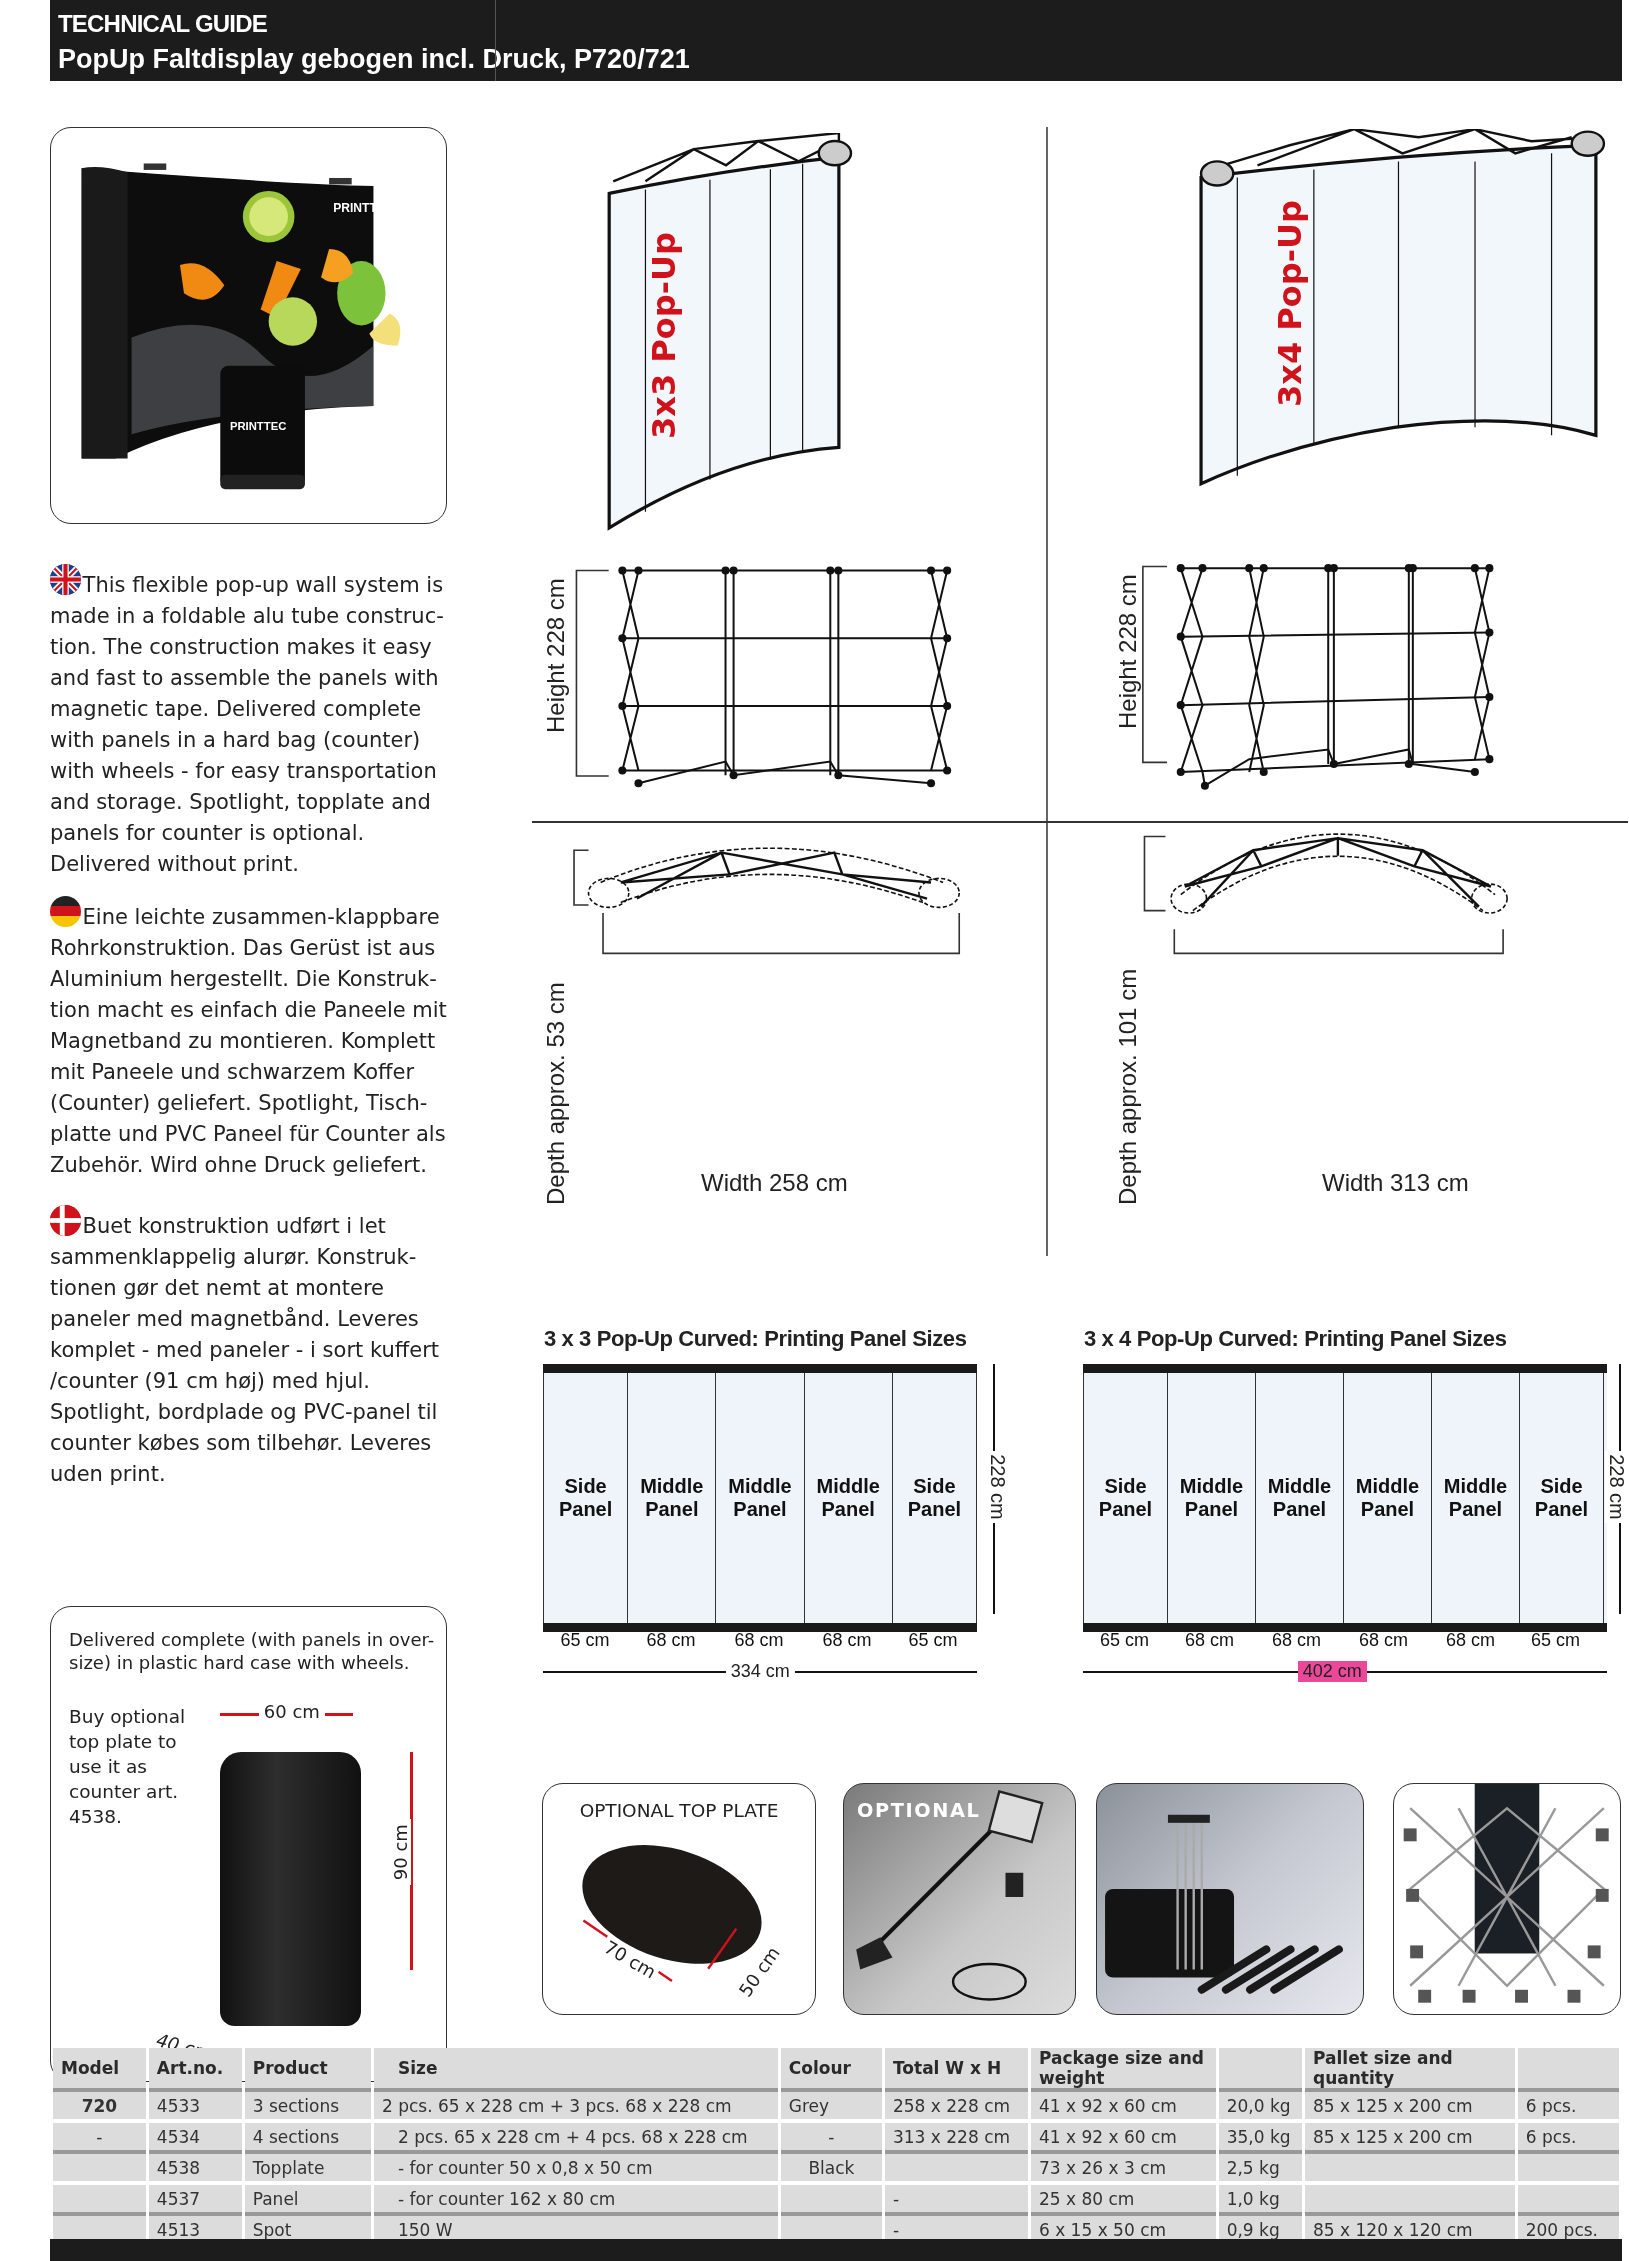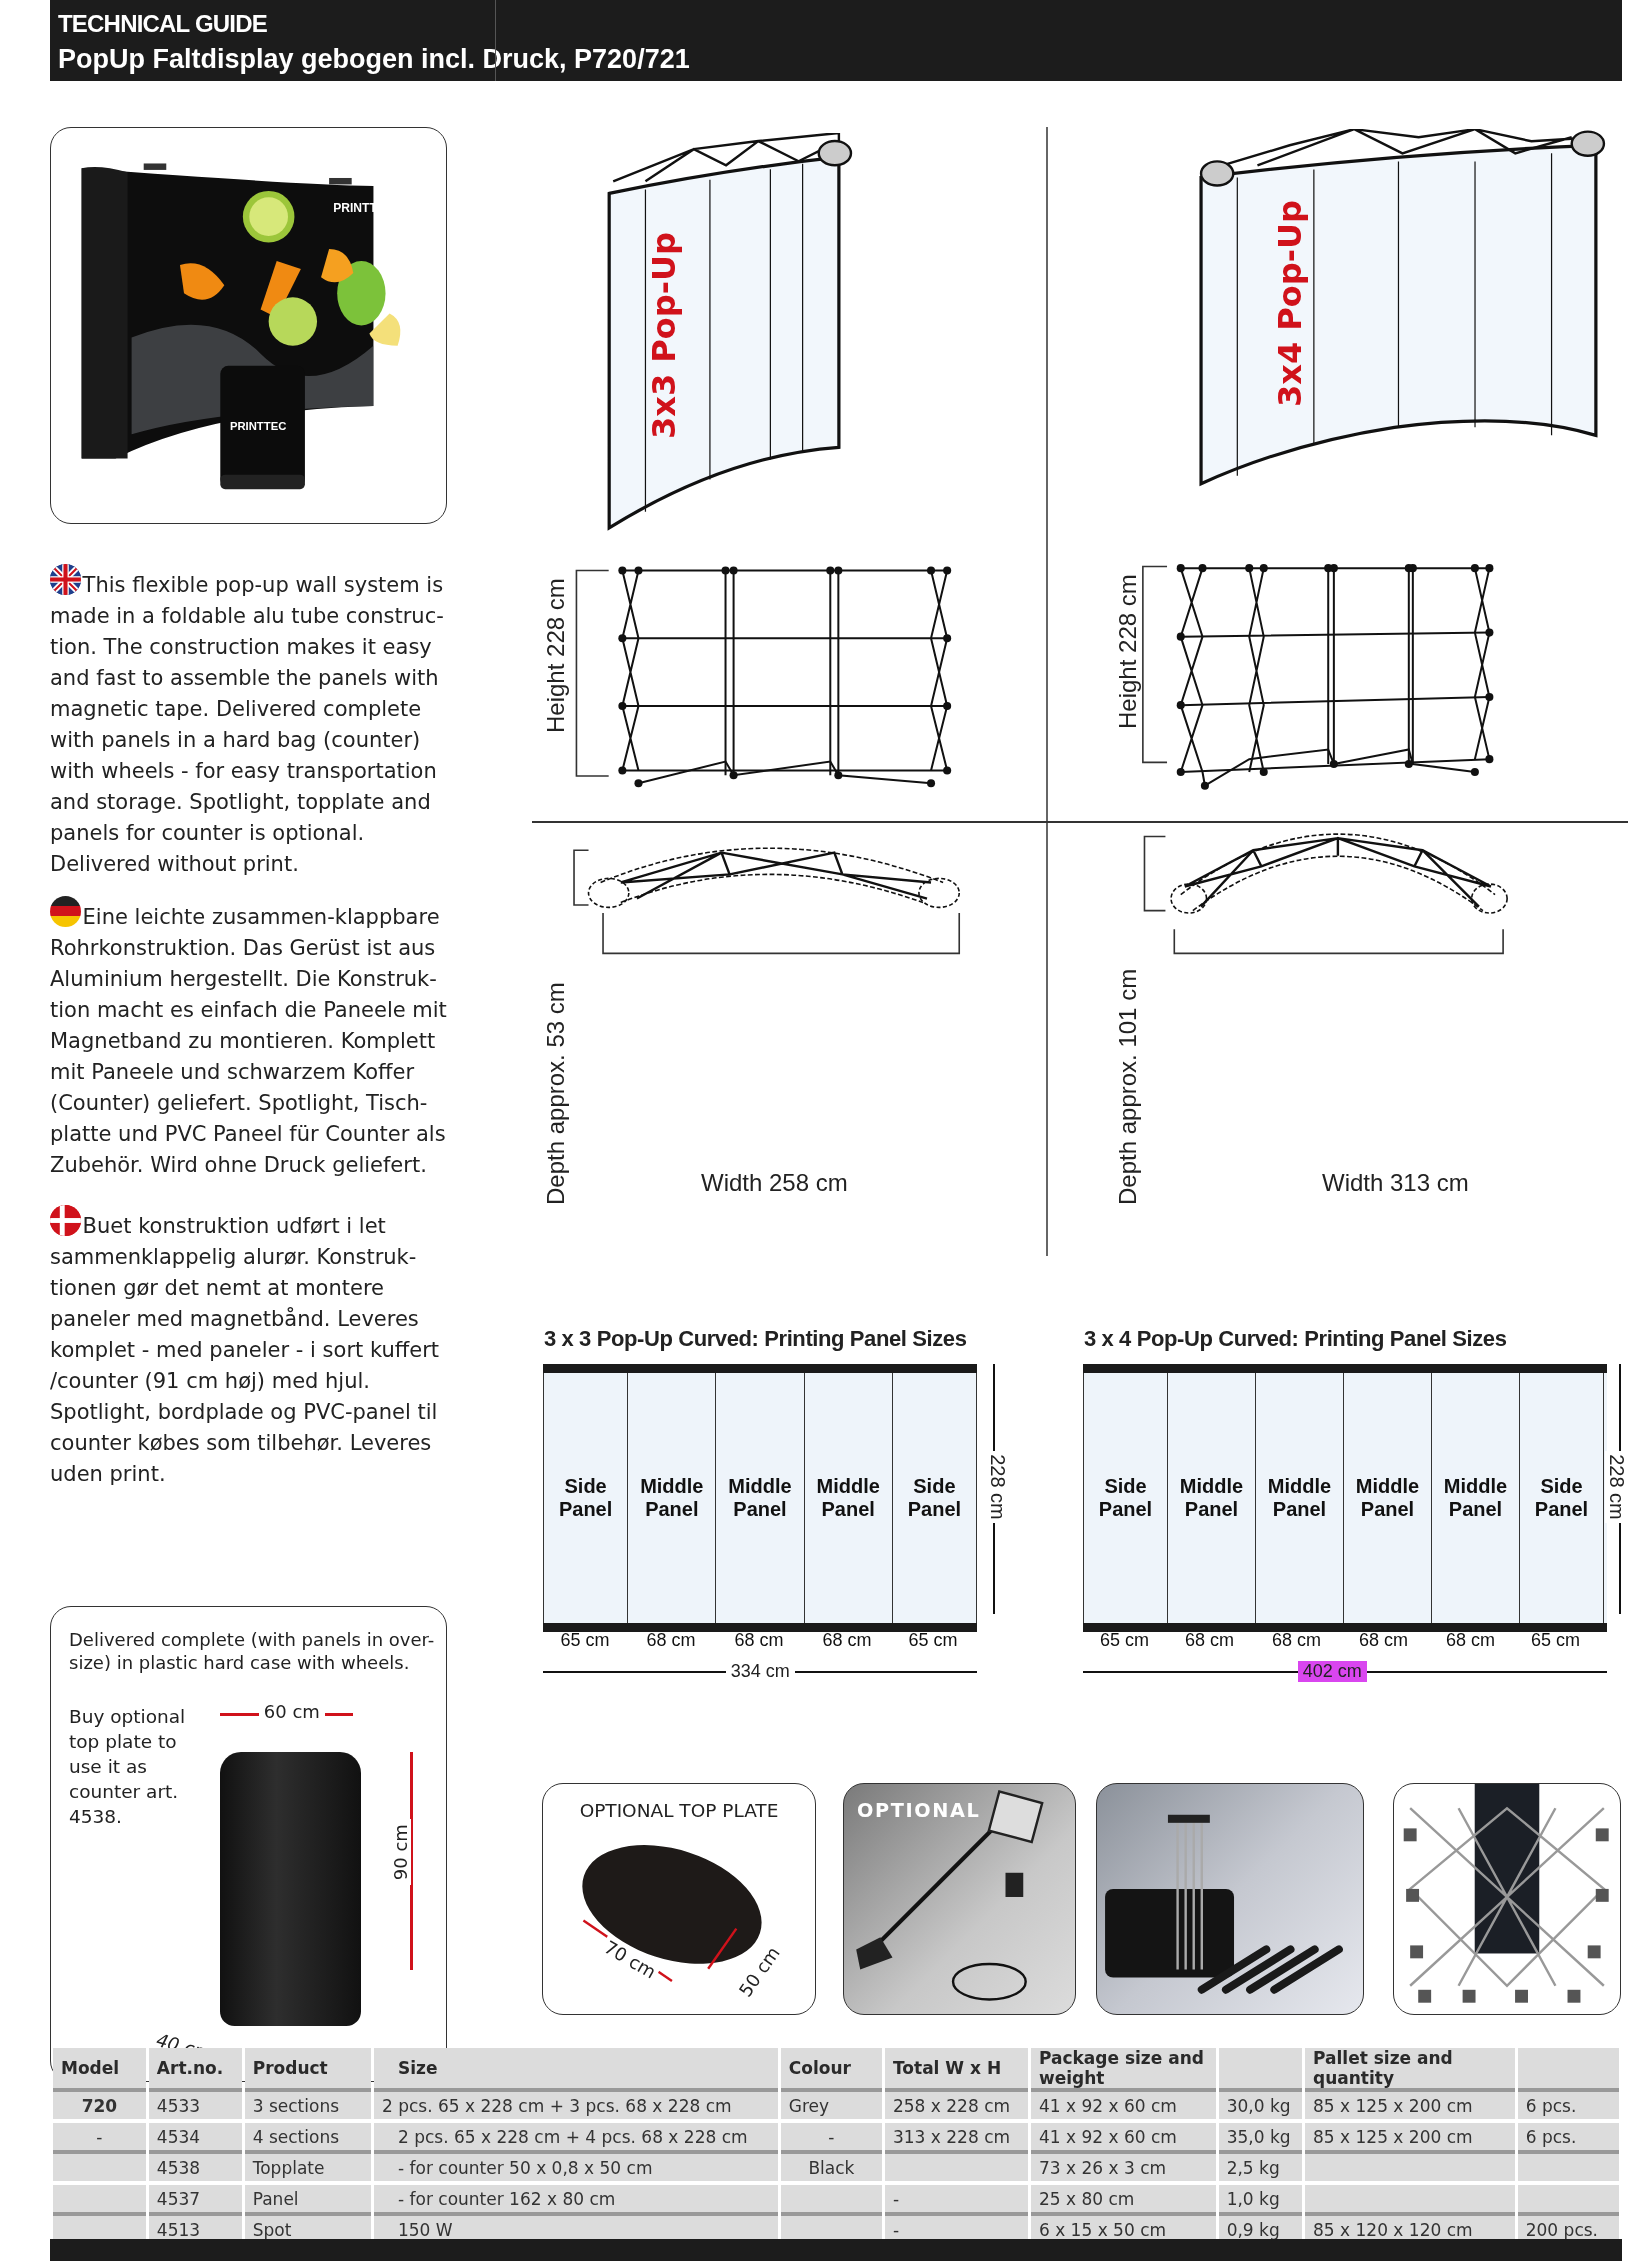--- a/index.html
+++ b/index.html
@@ -295,21 +295,21 @@
 <div class="abs rot" style="left:1628px;top:1451px;transform:rotate(90deg);font-family:'Liberation Sans',sans-serif;font-size:20px;background:#fff;padding:0 3.2px;">228 cm</div>
 <div class="abs dims" style="left:1083px;top:1630px;width:524px;">
   <span style="width:83px">65 cm</span>
   <span style="width:87px">68 cm</span>
   <span style="width:87px">68 cm</span>
   <span style="width:87px">68 cm</span>
   <span style="width:87px">68 cm</span>
   <span style="width:83px">65 cm</span>
 </div>
 <div class="abs" style="left:1083px;top:1671px;width:524px;height:1.6px;background:#111;"></div>
-<div class="abs" style="left:1298px;top:1661px;background:#d946ef;padding:0 4.8px;font-family:'Liberation Sans',sans-serif;font-size:18px;">402 cm</div>
+<div class="abs" style="left:1298px;top:1661px;background:#ec4899;padding:0 4.8px;font-family:'Liberation Sans',sans-serif;font-size:18px;">402 cm</div>
 
 <div class="abs card acc" style="left:542px;width:272px;">
   <div class="acc-title">OPTIONAL TOP PLATE</div>
   <svg class="abs" style="left:24px;top:48px;" width="226" height="169" viewBox="0 0 280 210">
     <ellipse cx="130" cy="90" rx="115" ry="68" transform="rotate(18 130 90)" fill="#1e1a18"></ellipse>
     <path d="M20 110 L 130 185" stroke="#d0121b" stroke-width="3"></path>
     <path d="M175 170 L 210 120" stroke="#d0121b" stroke-width="3"></path>
   </svg>
   <div class="abs red" style="left:56px;top:165px;transform:rotate(30deg);font-size:18px;color:#222;background:#fff;padding:0 3.2px;">70 cm</div>
   <div class="abs" style="left:185px;top:177px;transform:rotate(-55deg);font-size:18px;color:#222;background:#fff;padding:0 3.2px;">50 cm</div>
@@ -380,21 +380,21 @@
   </thead>
   <tbody>
     <tr>
       <td style="text-align:center;font-weight:bold">720</td>
       <td>4533</td>
       <td>3 sections</td>
       <td>2 pcs. 65 x 228 cm + 3 pcs. 68 x 228 cm</td>
       <td>Grey</td>
       <td>258 x 228 cm</td>
       <td>41 x 92 x 60 cm</td>
-      <td>30,0 kg</td>
+      <td>20,0 kg</td>
       <td>85 x 125 x 200 cm</td>
       <td>6 pcs.</td>
     </tr>
     <tr>
       <td style="text-align:center">-</td>
       <td>4534</td>
       <td>4 sections</td>
       <td style="padding-left:24px">2 pcs. 65 x 228 cm + 4 pcs. 68 x 228 cm</td>
       <td style="text-align:center">-</td>
       <td>313 x 228 cm</td>

